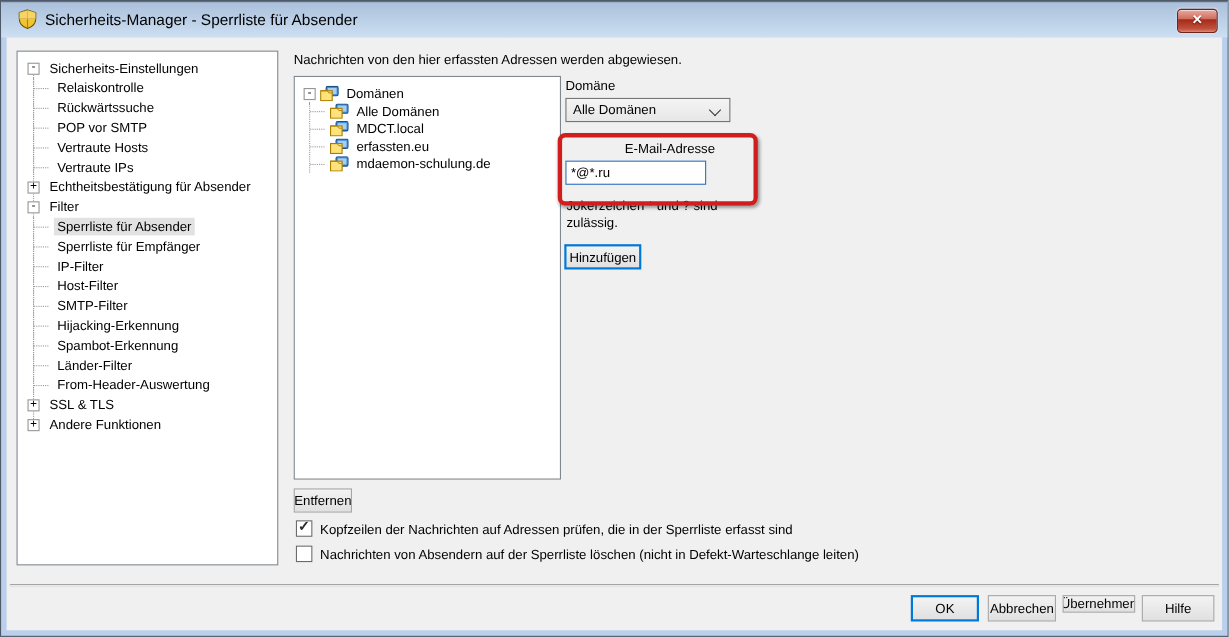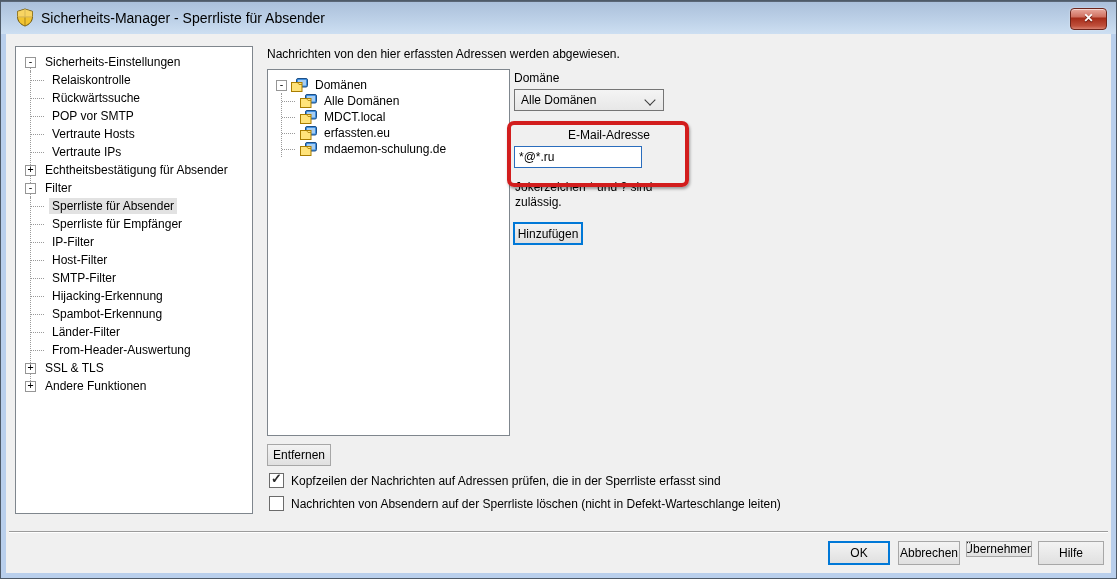--- a/index.html
+++ b/index.html
@@ -49,21 +49,21 @@
   .redbox{position:absolute;left:501px;top:87px;width:174px;height:58px;border:4px solid #d21d1d;
           border-radius:7px;box-shadow:1px 2px 3px rgba(0,0,0,.35);pointer-events:none;z-index:5;}
   .txt{position:absolute;left:508px;top:112px;width:128px;height:22px;border:1px solid #2a6dbd;
        padding:2px 4px;font:12px "Liberation Sans",sans-serif;box-sizing:border-box;background:#fff;color:#000;}
   .note{position:absolute;left:509px;top:146px;width:168px;line-height:15px;}
   .btn{position:absolute;background:linear-gradient(#f3f3f3,#e0e0e0);border:1px solid #a7a7a7;
        font-size:12px;text-align:center;box-sizing:border-box;display:flex;align-items:center;
        justify-content:center;cursor:pointer;white-space:nowrap;overflow:hidden;}
   .btn.focus{border:2px solid #0078d7;}
   .btn-add{left:507px;top:188px;width:70px;height:23px;}
-  .btn-remove{left:261px;top:410px;width:64px;height:22px;}
+  .btn-remove{left:261px;top:410px;width:53px;height:22px;}
   .cbrow{position:absolute;display:flex;align-items:center;gap:7px;white-space:nowrap;}
   .cbrow1{left:263px;top:439px;}
   .cbrow2{left:263px;top:462px;}
   .cb{width:13px;height:13px;background:#fff;border:1px solid #6b6b6b;position:relative;flex:none;box-sizing:content-box;}
   .cbmark{position:absolute;left:1px;top:-3px;font-size:13px;font-weight:bold;color:#2b2b2b;}
   .sep{position:absolute;left:3px;right:3px;top:497px;height:1px;background:#9b9b9b;border-bottom:1px solid #fff;}
   .btn-ok{left:822px;top:507px;width:62px;height:24px;}
   .btn-cancel{left:892px;top:507px;width:62px;height:24px;}
   .btn-apply{left:960px;top:507px;width:66px;height:16px;}
   .btn-help{left:1032px;top:507px;width:66px;height:24px;}

